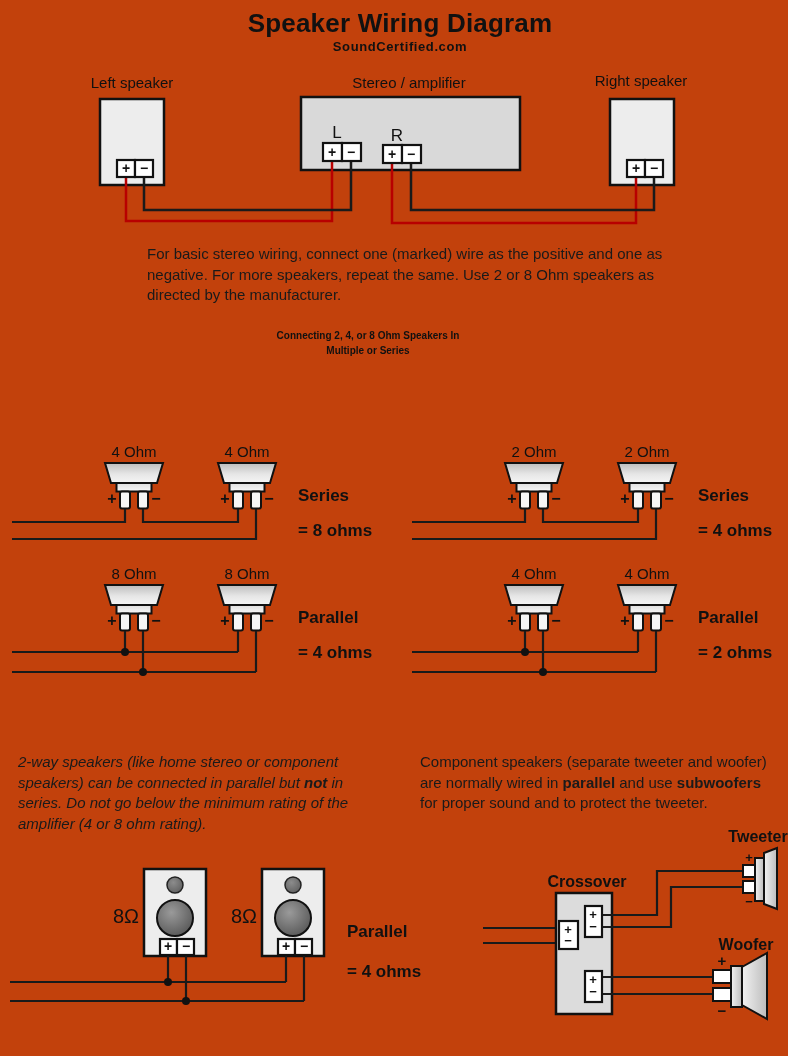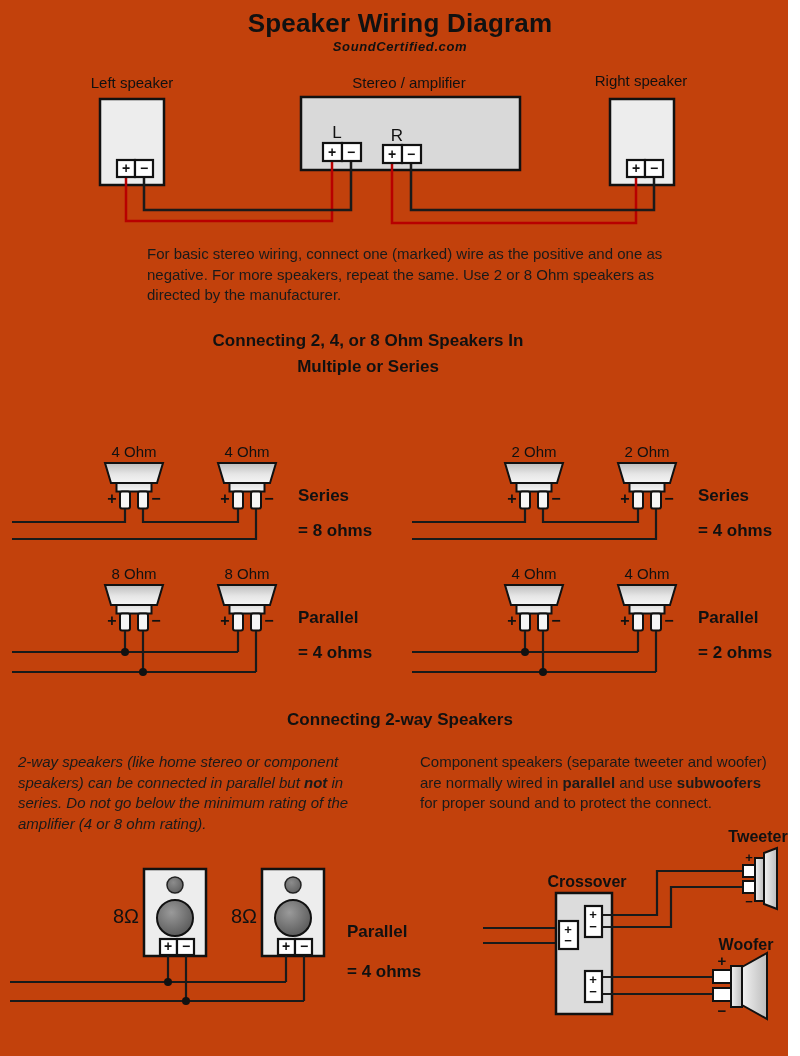--- a/index.html
+++ b/index.html
@@ -2,21 +2,21 @@
 <html><head>
 <meta charset="utf-8">
 <style>
   html,body{margin:0;padding:0;background:#fff;}
   .page{position:relative;width:788px;height:1056px;background:#c2410c;overflow:hidden;
         font-family:"Liberation Sans","DejaVu Sans",sans-serif;color:#111;}
   .abs{position:absolute;}
   .title{width:800px;text-align:center;font-size:26px;font-weight:bold;letter-spacing:.2px;}
   .subtitle{width:800px;text-align:center;font-size:13px;font-weight:bold;letter-spacing:.6px;}
   .body-text{font-size:15px;line-height:1.38;color:#1a1a1a;}
-  .sec-heading{font-weight:bold;font-size:17px;line-height:1.5;text-align:center;}
+  .sec-heading{font-weight:bold;font-size:10px;line-height:1.5;text-align:center;}
   .sec-heading2{font-weight:bold;font-size:17px;text-align:center;width:800px;}
   svg{position:absolute;overflow:visible;}
   svg text{font-family:"Liberation Sans","DejaVu Sans",sans-serif;fill:#111;}
   .lbl{font-size:15px;}
   .chan{font-size:17px;}
   .term{font-size:14px;font-weight:bold;}
   .sign{font-size:16px;font-weight:bold;}
   .mode{font-size:17px;font-weight:bold;}
   .imp{font-size:20px;}
   .xlabel{font-size:16px;font-weight:bold;}
@@ -64,21 +64,21 @@
         <rect x="0" y="0" width="62" height="87" fill="#ededed" stroke="#111" stroke-width="2.5"></rect>
         <circle cx="31" cy="16" r="8" fill="url(#gTweet)" stroke="#222" stroke-width="1.5"></circle>
         <circle cx="31" cy="49" r="18" fill="url(#gWoof)" stroke="#111" stroke-width="2"></circle>
         <rect x="16" y="70" width="17" height="16" fill="#ffffff" stroke="#111" stroke-width="2.2"></rect>
         <rect x="33" y="70" width="17" height="16" fill="#ffffff" stroke="#111" stroke-width="2.2"></rect>
       </symbol>
     </defs>
   </svg>
 
   <div class="abs title" style="top:8px;left:0;">Speaker Wiring Diagram</div>
-  <div class="abs subtitle" style="top:39px;left:0;font-style:italic;">SoundCertified.com</div>
+  <div class="abs subtitle" style="top:39px;left:0;">SoundCertified.com</div>
 
   <svg style="left:0;top:60px;" width="800" height="182">
     <text class="lbl" x="132" y="28" text-anchor="middle">Left speaker</text>
     <text class="lbl" x="409" y="28" text-anchor="middle">Stereo / amplifier</text>
     <text class="lbl" x="641" y="26" text-anchor="middle">Right speaker</text>
 
     <rect x="100" y="39" width="64" height="86" fill="#ededed" stroke="#111" stroke-width="2.5"></rect>
     <rect x="301" y="37" width="219" height="73" fill="#d9d9d9" stroke="#111" stroke-width="2.5"></rect>
     <rect x="610" y="39" width="64" height="86" fill="#ededed" stroke="#111" stroke-width="2.5"></rect>
 
@@ -200,25 +200,24 @@
       <path class="wire" d="M143,69 V110"></path>
         <path class="wire" d="M256,69 V110"></path>
       <path class="wire" d="M12,110 H256"></path>
       <circle cx="125" cy="90" r="4" fill="#111"></circle>
       <circle cx="143" cy="110" r="4" fill="#111"></circle>
     </g>
     <text class="mode" x="298" y="61">Parallel</text>
     <text class="mode" x="298" y="96">= 2 ohms</text>
   </svg>
 
-  <div class="abs sec-heading2" style="left:0;top:710px;">Connecting 2-way Speakers</div>
 
   <div class="abs body-text" style="left:18px;top:752px;width:332px;font-style:italic;"><span>2-way speakers (like home stereo or component speakers) can be connected in parallel but </span><b>not</b><span> in series. Do not go below the minimum rating of the amplifier (4 or 8 ohm rating).</span></div>
 
-  <div class="abs body-text" style="left:420px;top:752px;width:348px;"><span>Component speakers (separate tweeter and woofer) are normally wired in </span><b>parallel</b><span> and use </span><b>subwoofers</b><span> for proper sound and to protect the connect.</span></div>
+  <div class="abs body-text" style="left:420px;top:752px;width:348px;"><span>Component speakers (separate tweeter and woofer) are normally wired in </span><b>parallel</b><span> and use </span><b>subwoofers</b><span> for proper sound and to protect the tweeter.</span></div>
 
   <svg style="left:0;top:855px;" width="440" height="170">
     <text class="imp" x="139" y="68" text-anchor="end">8Ω</text>
     <text class="imp" x="257" y="68" text-anchor="end">8Ω</text>
     <use href="#boxSpk" x="144" y="14"></use>
     <use href="#boxSpk" x="262" y="14"></use>
     <text class="term" x="168" y="96" text-anchor="middle">+</text>
     <text class="term" x="186" y="96" text-anchor="middle">−</text>
     <text class="term" x="286" y="96" text-anchor="middle">+</text>
     <text class="term" x="304" y="96" text-anchor="middle">−</text>

